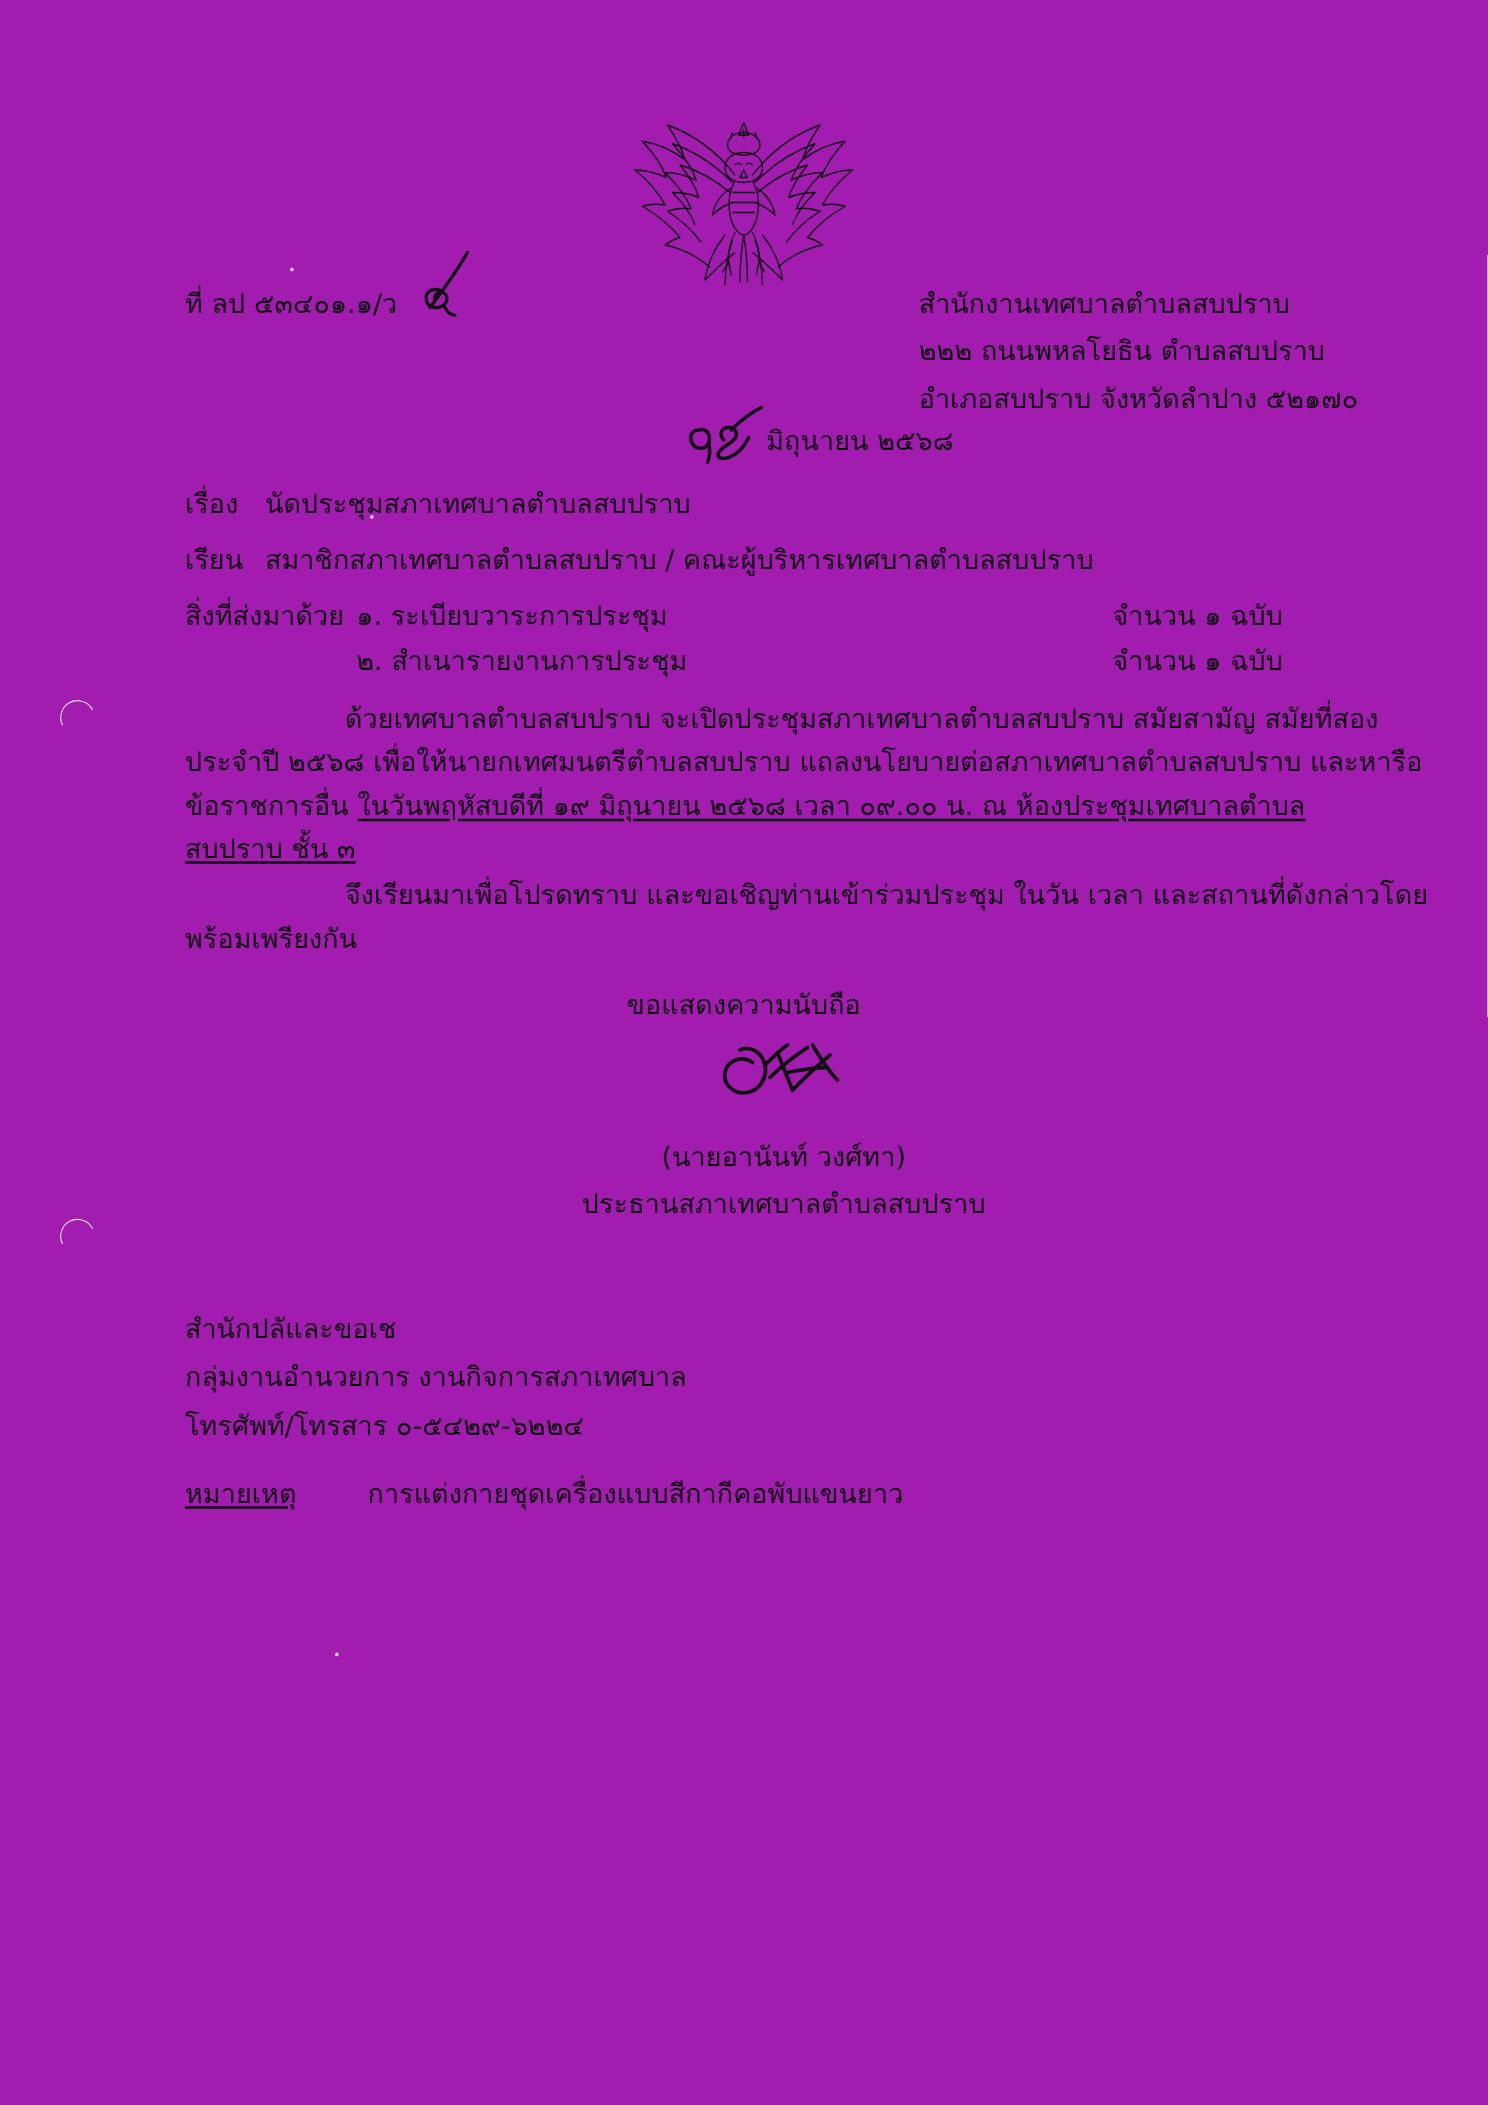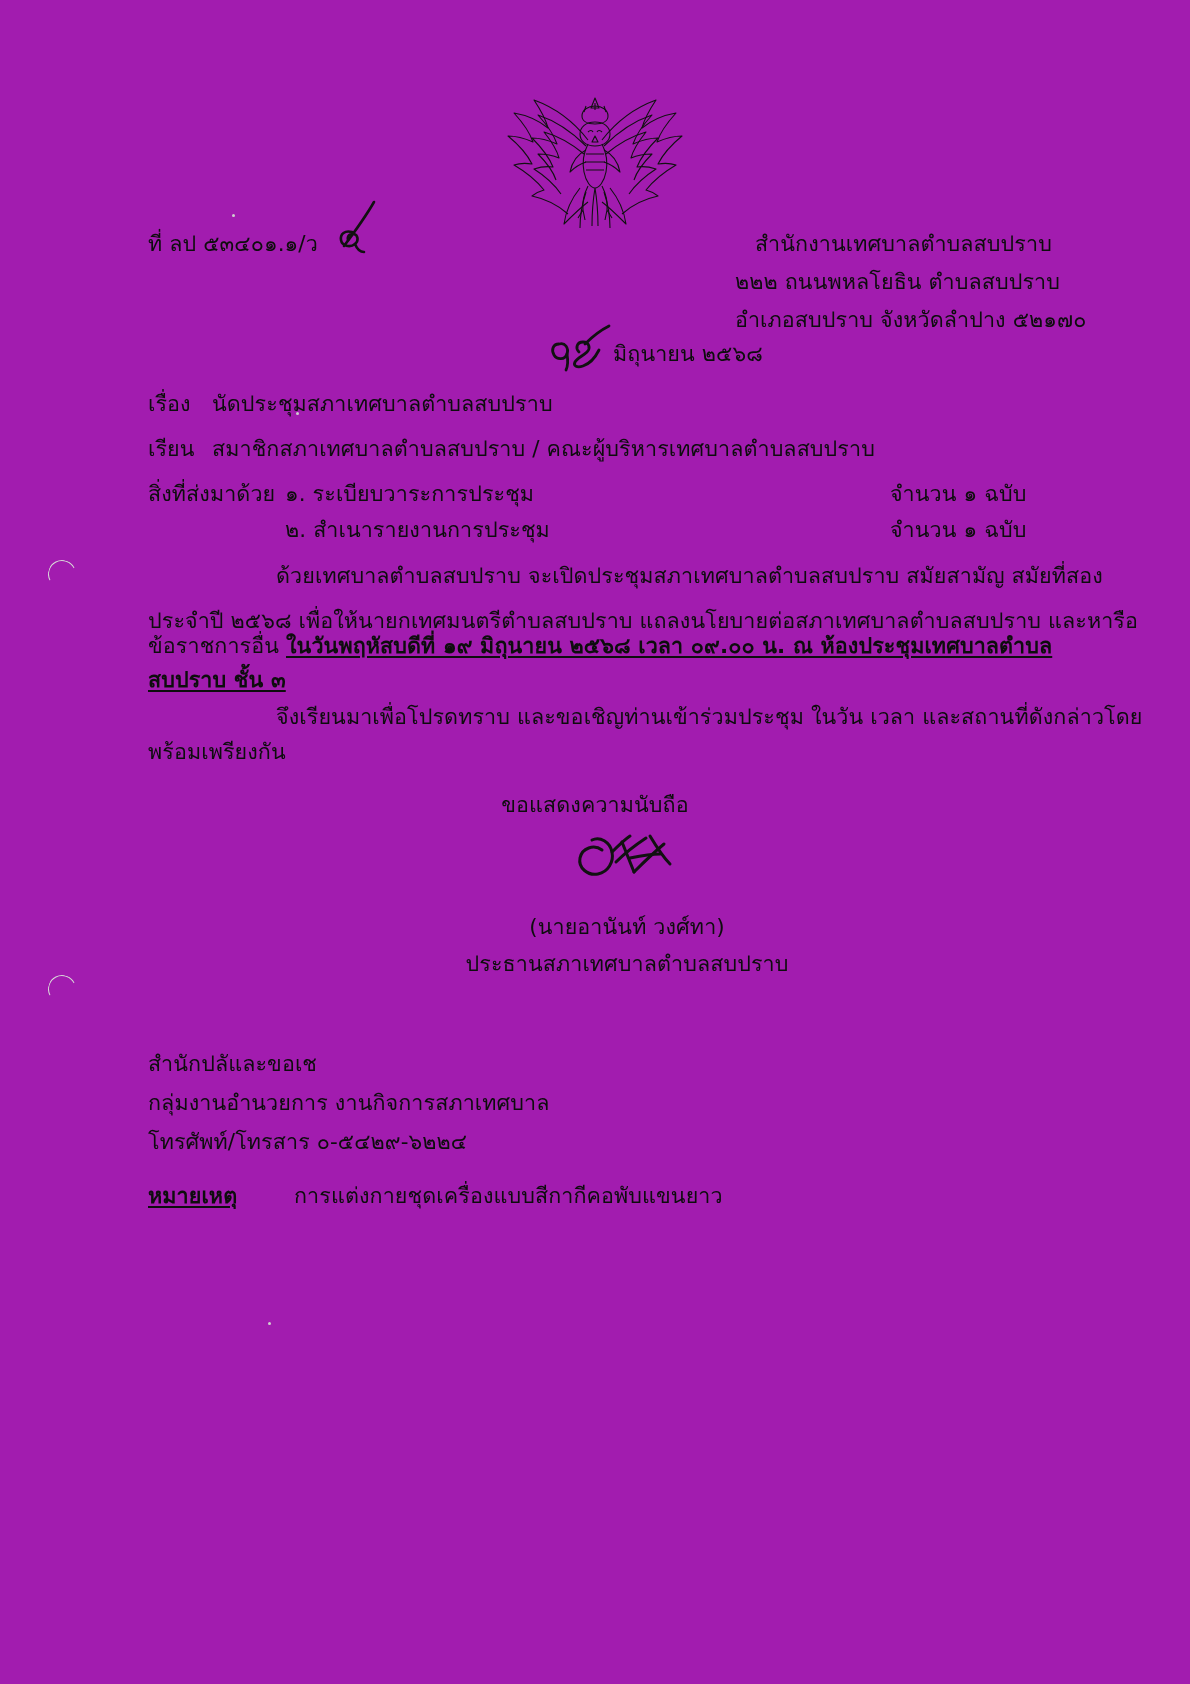--- a/index.html
+++ b/index.html
@@ -35,46 +35,46 @@
 
   
   .t {
     position: absolute;
     font-size: 21.5px;
     line-height: 1.45;
     letter-spacing: 0.1px;
     white-space: nowrap;
     color: #0d0d0d;
   }
-  .bold { font-weight: bold; }
+  .bold { font-weight: normal; }
   .uline { text-decoration: underline; text-underline-offset: 3px; }
 
   
   #ref-line        { left: 148px; top: 228px; }
-  #addr-1          { left: 735px; top: 228px; margin-left: 20px; }
+  #addr-1          { left: 735px; top: 228px; }
   #addr-2          { left: 735px; top: 266px; }
   #addr-3          { left: 735px; top: 304px; }
   #date-line       { left: 613px; top: 338px; }
 
   
   #subject-label   { left: 148px; top: 388px; }
   #subject-value   { left: 212px; top: 388px; }
   #attn-label      { left: 148px; top: 433px; }
   #attn-value      { left: 212px; top: 433px; }
 
   
   #encl-label      { left: 148px; top: 478px; }
   #encl-1-text     { left: 285px; top: 478px; }
   #encl-1-count    { left: 890px; top: 478px; }
   #encl-2-text     { left: 285px; top: 514px; }
   #encl-2-count    { left: 890px; top: 514px; }
 
   
   #body-l1         { left: 148px; top: 560px; }
-  #body-l2         { left: 148px; top: 595px; margin-top: 10px; }
+  #body-l2         { left: 148px; top: 595px; }
   #body-l3         { left: 148px; top: 630px; }
   #body-l4         { left: 148px; top: 664px; }
   #body-l5         { left: 148px; top: 701px; }
   #body-l6         { left: 148px; top: 736px; }
 
   .indent { padding-left: 128px; }
 
   
   #closing-line    { left: 0; top: 789px; width: 1190px; text-align: center; }
   .sig-center {

